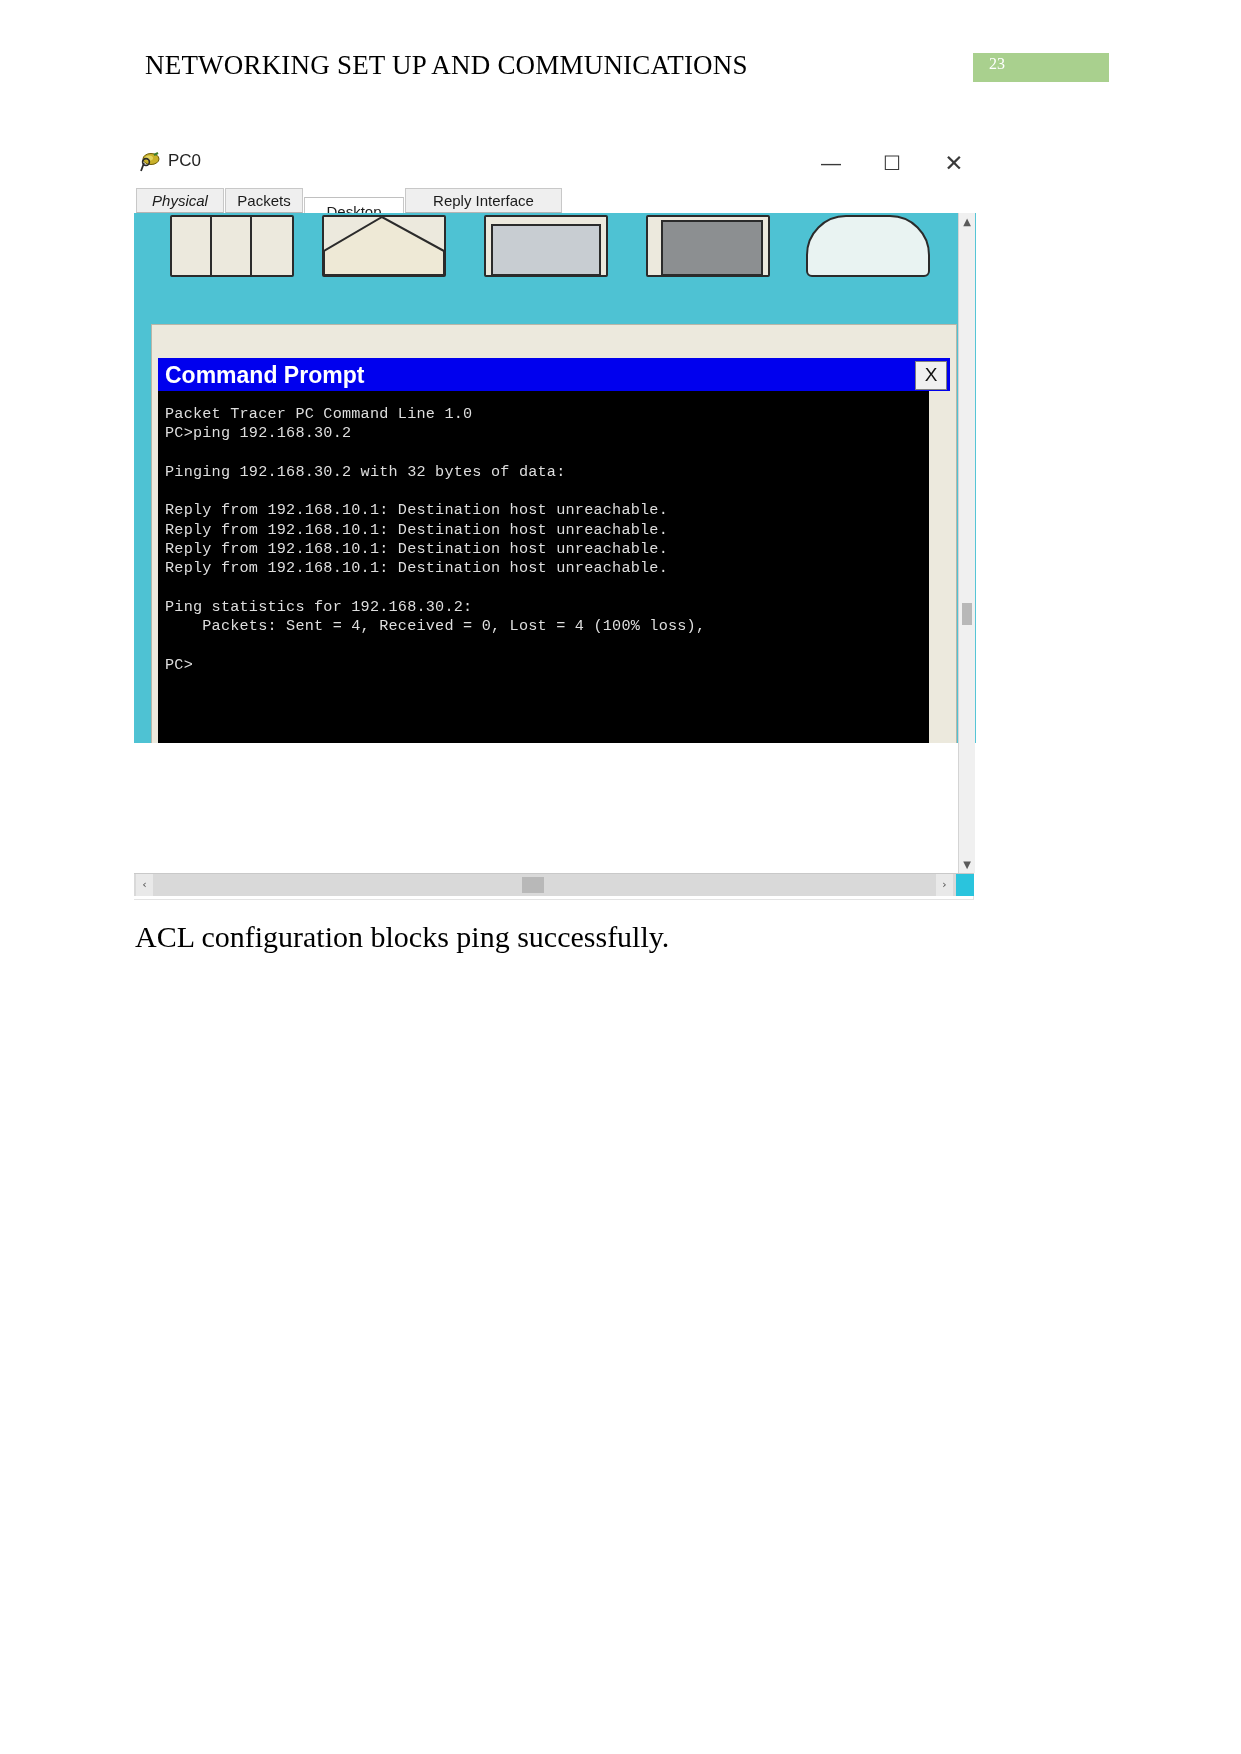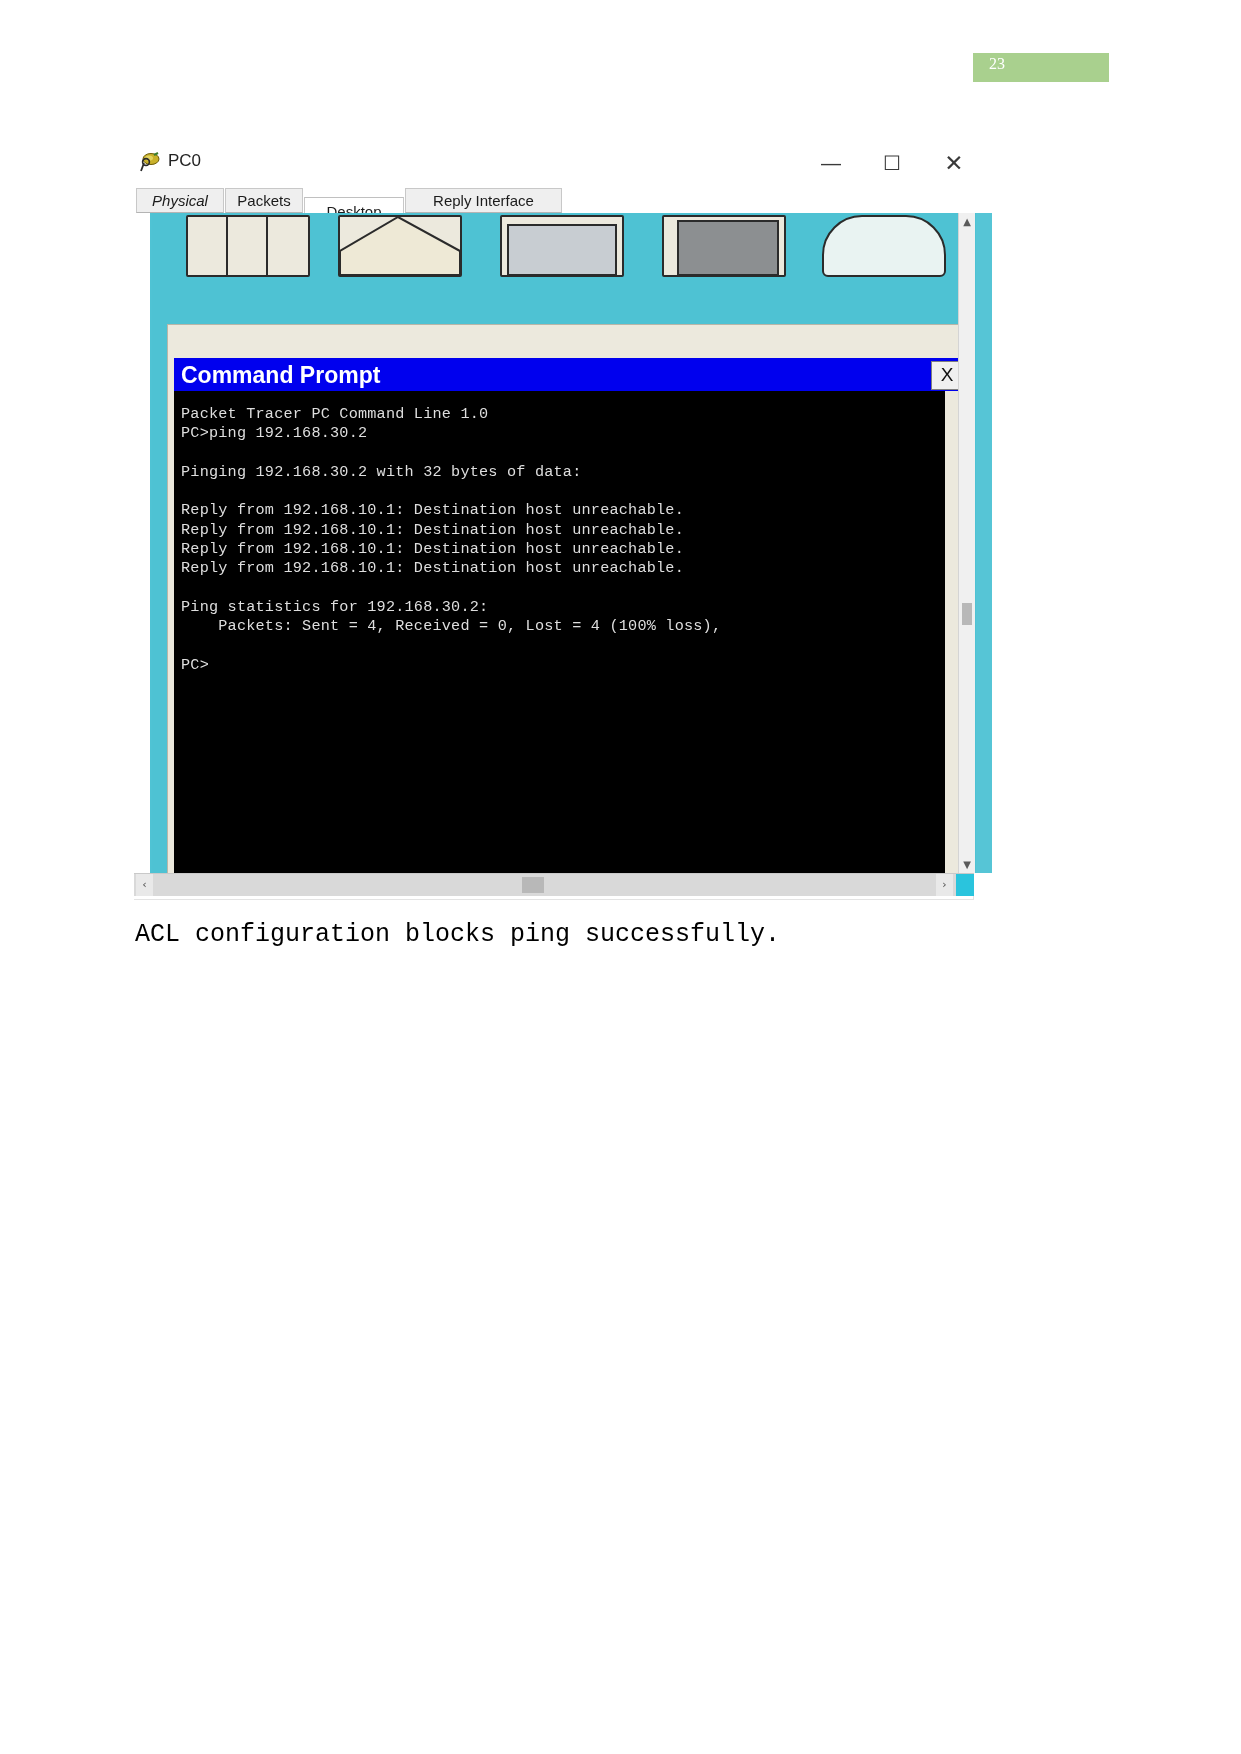--- a/index.html
+++ b/index.html
@@ -136,25 +136,24 @@
   #tab-config   { left: 91px;  width: 78px; }
   #tab-desktop  { left: 170px; width: 100px; margin-top: 12px; }
   #tab-custom   { left: 271px; width: 157px; }
 
   
   #pt-canvas {
     position: absolute;
     left: 0;
     top: 73px;
     width: 840px;
-    height: 660px;
+    height: 530px;
     background: #56c5d6;
     overflow: hidden;
     border-left: 2px solid #4fc3d4;
-    margin-left: 16px;
   }
   #pt-canvas-inner {
     position: absolute;
     left: 0; top: 0;
     width: 824px;
     height: 660px;
     background: #4ec2d3;
     overflow: hidden;
   }
   
@@ -348,29 +347,30 @@
     width: 18px;
     height: 22px;
     background: #2ac4dd;
   }
 
   
   #caption {
     position: absolute;
     left: 135px;
     top: 920px;
-    font-family: Liberation Mono, monospace;
-    font-size: 25px;
+    font-family: Liberation Serif, serif;
+    font-size: 30px;
     color: #000000;
   }
 </style>
 </head>
 <body>
 
 <div id="doc-header">
+  <div id="doc-title">NETWORKING SET UP AND COMMUNICATIONS</div>
   <div id="page-badge">
     <span id="page-badge-num">23</span>
   </div>
 </div>
 
 <div id="pt-window">
 
   <div id="pt-titlebar">
     <span id="pt-app-icon">
       <svg width="22" height="22" viewBox="0 0 22 22">

